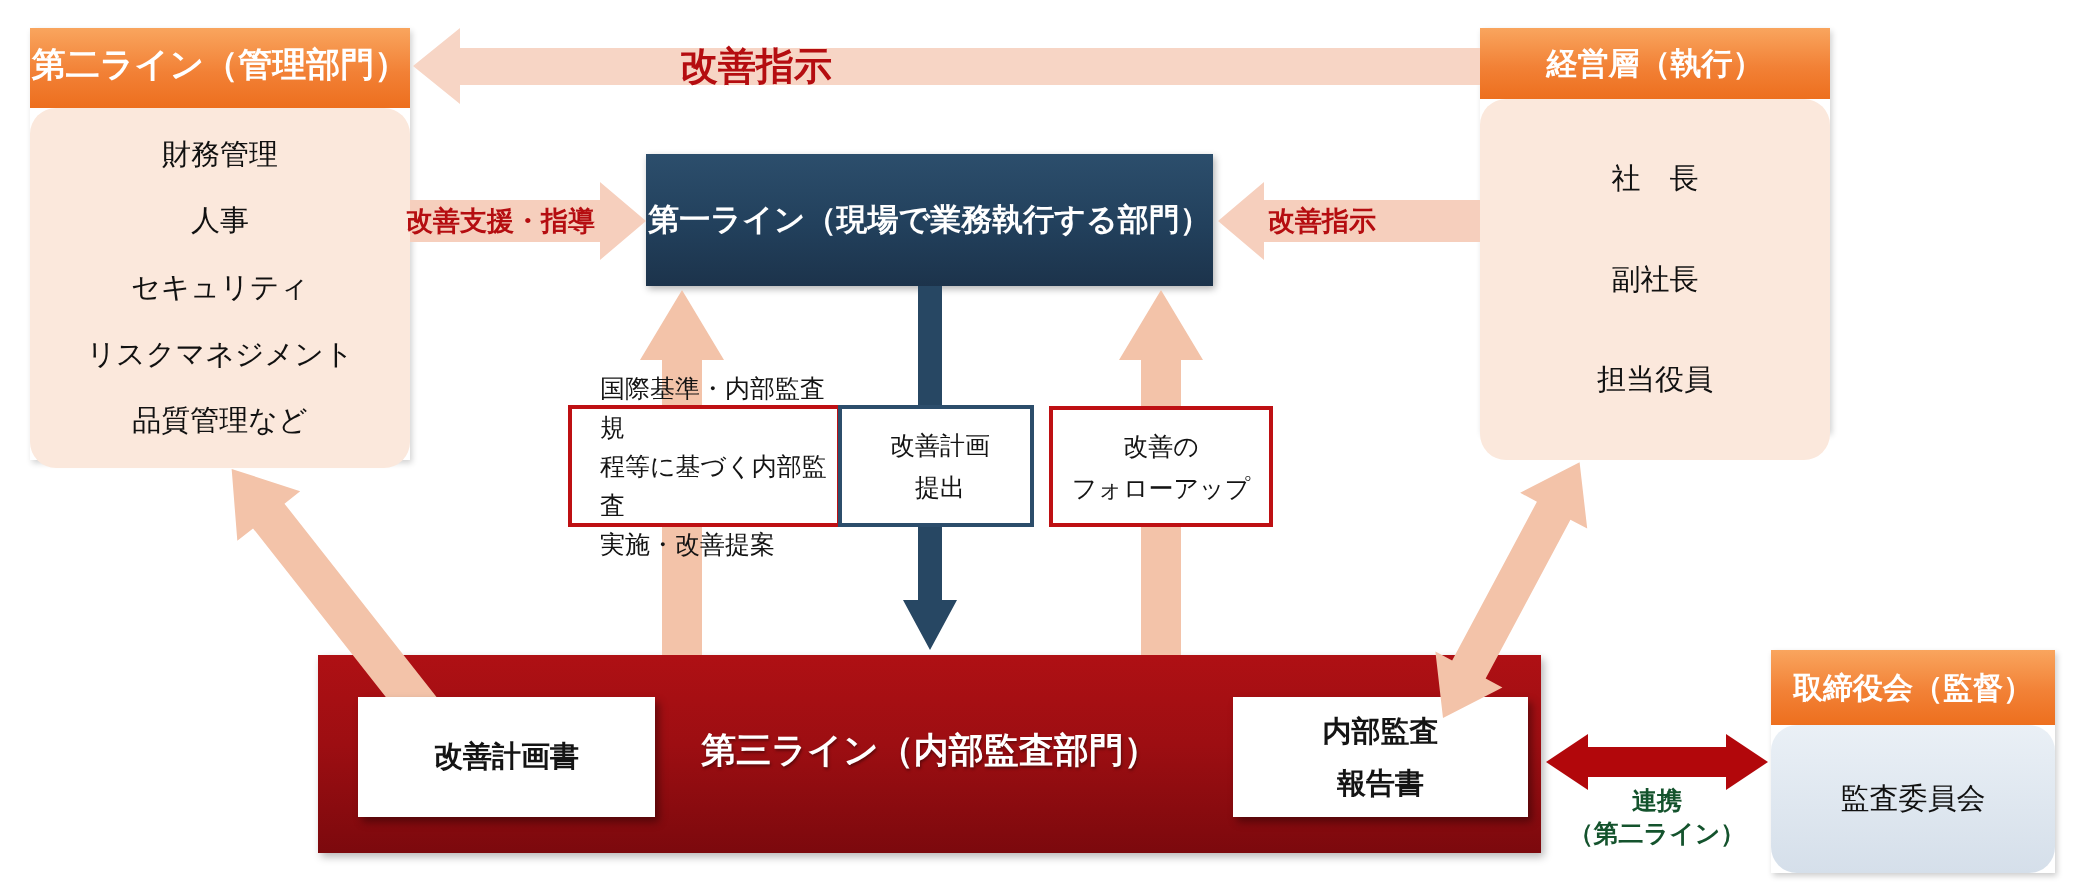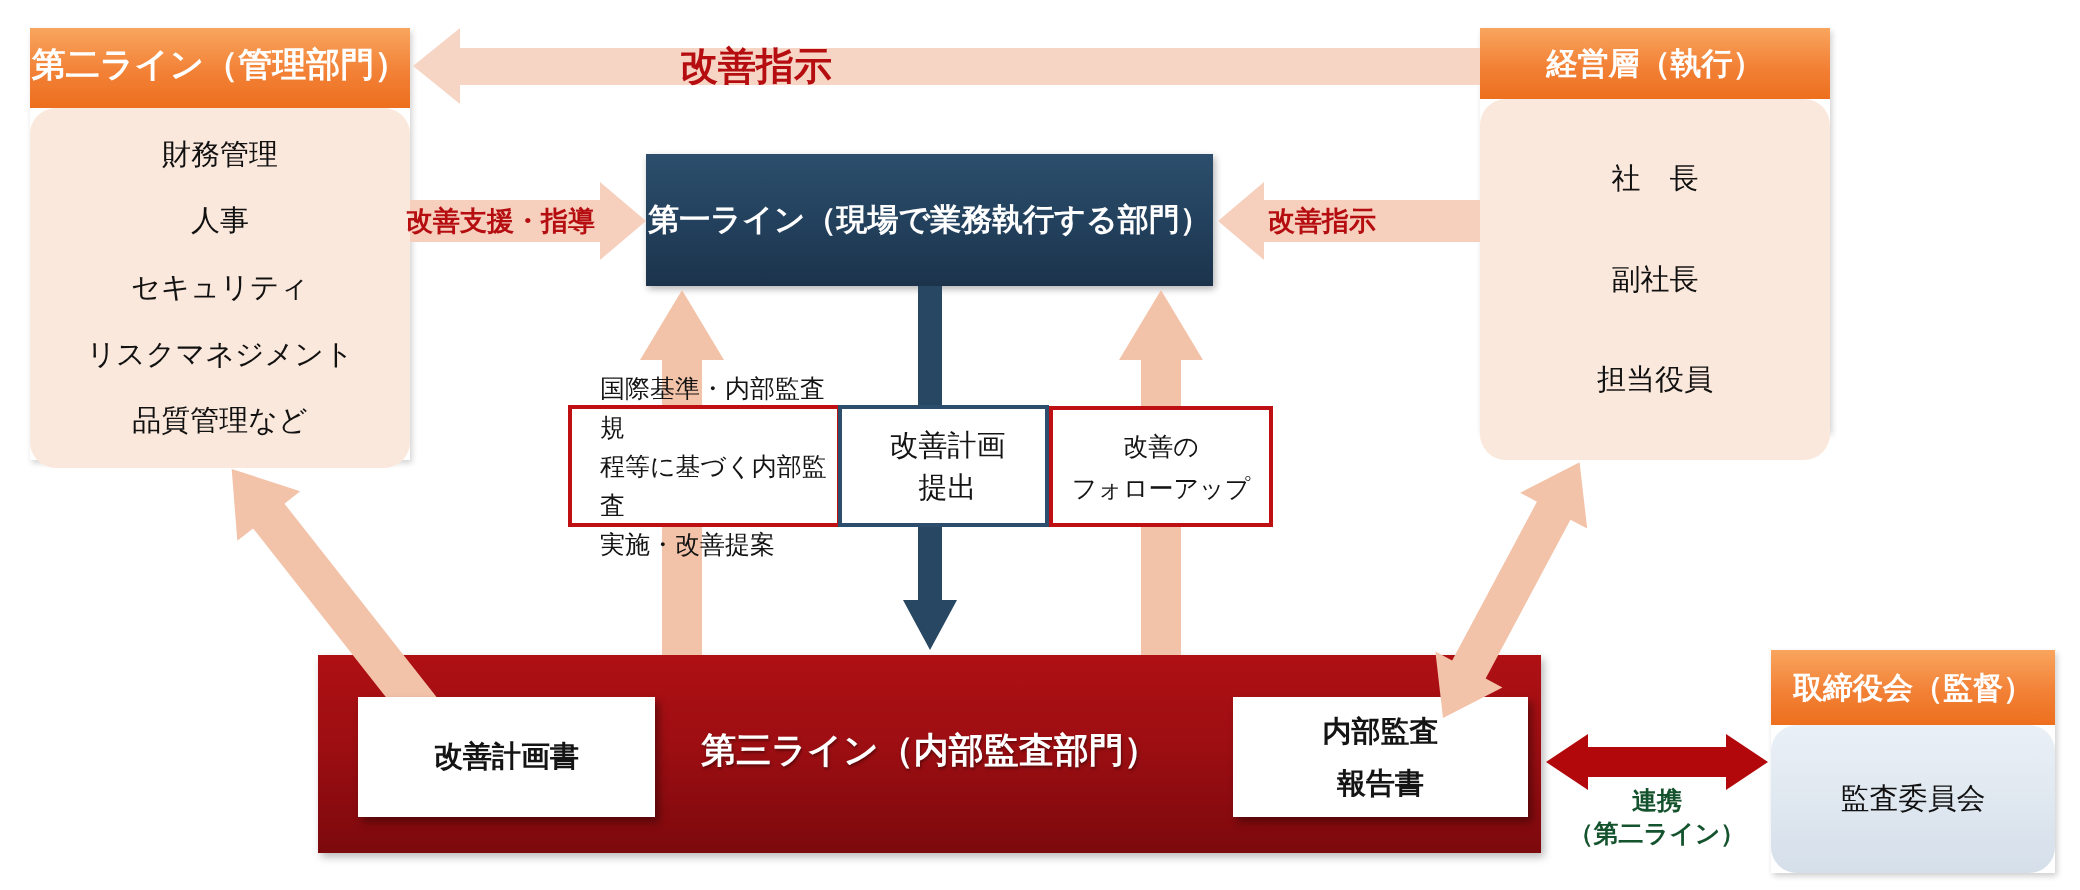--- a/index.html
+++ b/index.html
@@ -59,22 +59,22 @@
   
   .tag{
     background:#ffffff;z-index:3;box-sizing:border-box;color:#141414;
     display:flex;flex-direction:column;justify-content:center;
   }
   #audit-tag{
     left:540px;top:405px;width:273px;height:122px;border:4px solid #BE1013;
     font-size:25px;line-height:39px;font-weight:500;padding-left:28px;margin-left:28px;
   }
   #plan-tag{
-    left:838px;top:405px;width:211px;height:122px;border:4px solid #2C4D6B;
-    font-size:29px;line-height:42px;font-weight:500;text-align:center;padding-left:8px;
+    left:838px;top:405px;width:196px;height:122px;border:4px solid #2C4D6B;
+    font-size:25px;line-height:42px;font-weight:500;text-align:center;padding-left:8px;
   }
   #follow-tag{
     left:1049px;top:406px;width:224px;height:121px;border:4px solid #BE1013;
     font-size:25px;line-height:42px;font-weight:500;text-align:center;
   }
   
   #arrows-low{left:0;top:0;z-index:2;}
   #arrows-high{left:0;top:0;z-index:4;}
   
   .albl{z-index:5;font-weight:bold;color:#B50D10;text-align:left;}

